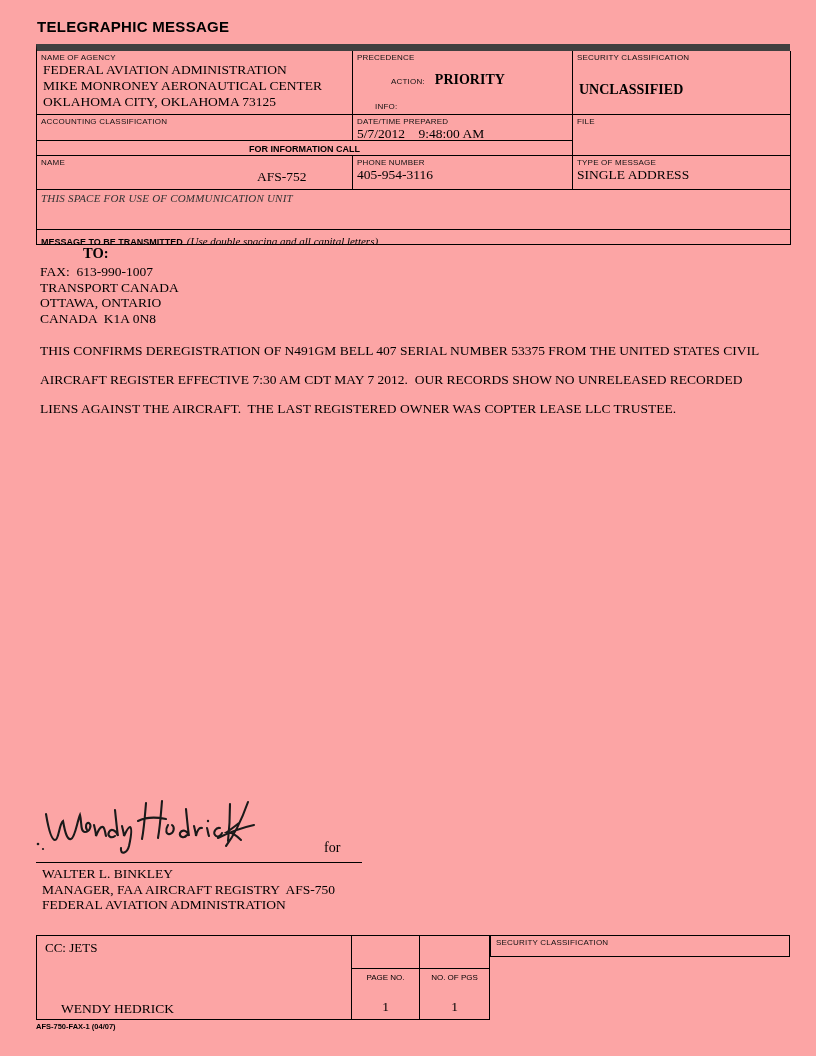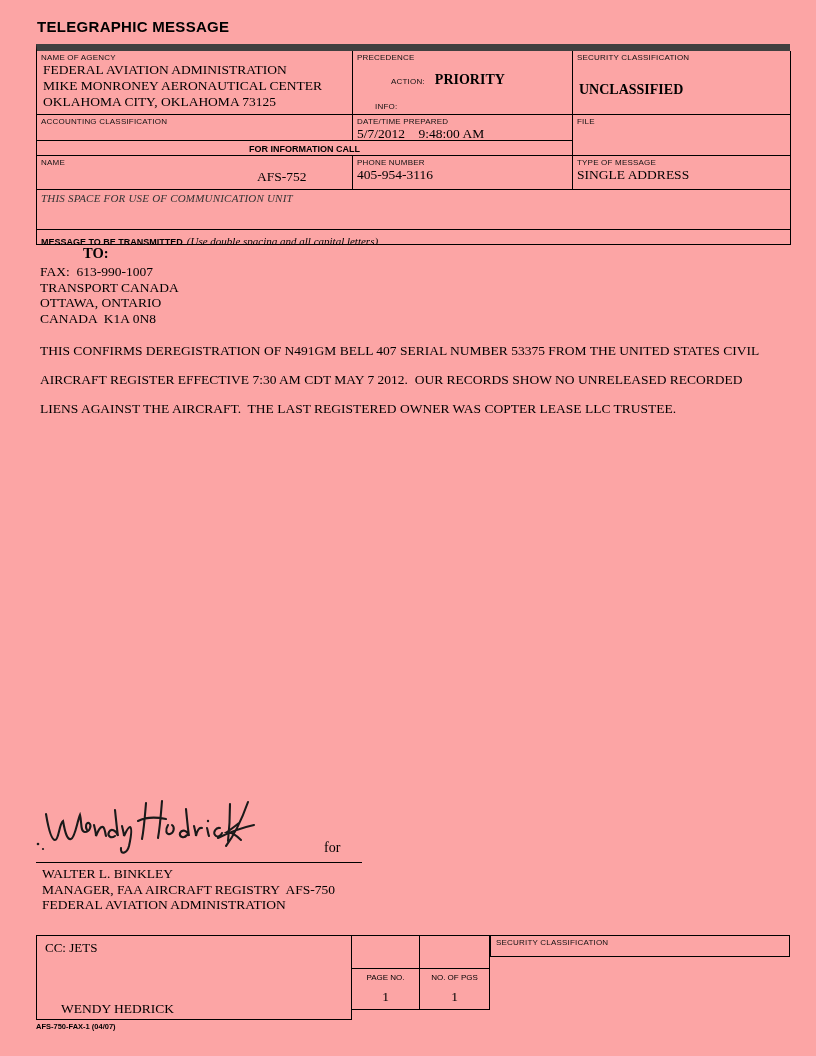--- a/index.html
+++ b/index.html
@@ -72,21 +72,21 @@
   .for-label { position:absolute; left:288px; top:48px; font-size:14px; }
   .sig-line { position:absolute; left:0; top:70px; width:326px; border-top:1.4px solid #000; }
   .signer { position:absolute; left:6px; top:74px; font-size:13.5px; line-height:15.5px; }
 
   
   .btm { position:absolute; left:36px; top:935px; width:754px; height:85px; }
   .btm-left { position:absolute; left:0; top:0; width:316px; height:85px;
               border:1px solid #000; box-sizing:border-box; }
   .cc { font-size:13px; padding:4px 8px; }
   .sender { position:absolute; left:24px; bottom:2px; font-size:13.5px; }
-  .btm-col { position:absolute; top:0; height:75px; box-sizing:border-box;
+  .btm-col { position:absolute; top:0; height:85px; box-sizing:border-box;
              border-top:1px solid #000; border-right:1px solid #000; border-bottom:1px solid #000; }
   .btm-col.col-page { left:316px; width:68px; }
   .btm-col.col-pgs  { left:384px; width:70px; }
   .col-spacer { height:33px; border-bottom:1px solid #000; box-sizing:border-box; }
   .col-lbl { font-family:"Liberation Sans", sans-serif; font-size:8px;
              text-align:center; padding-top:4px; }
   .col-val { position:absolute; bottom:4px; width:100%; text-align:center; font-size:13.5px; }
   .btm-right { position:absolute; left:454px; top:0; width:300px; height:22px;
                border:1px solid #000; box-sizing:border-box; padding:2px 5px; }
   .form-no { position:absolute; left:36px; top:1022px;

